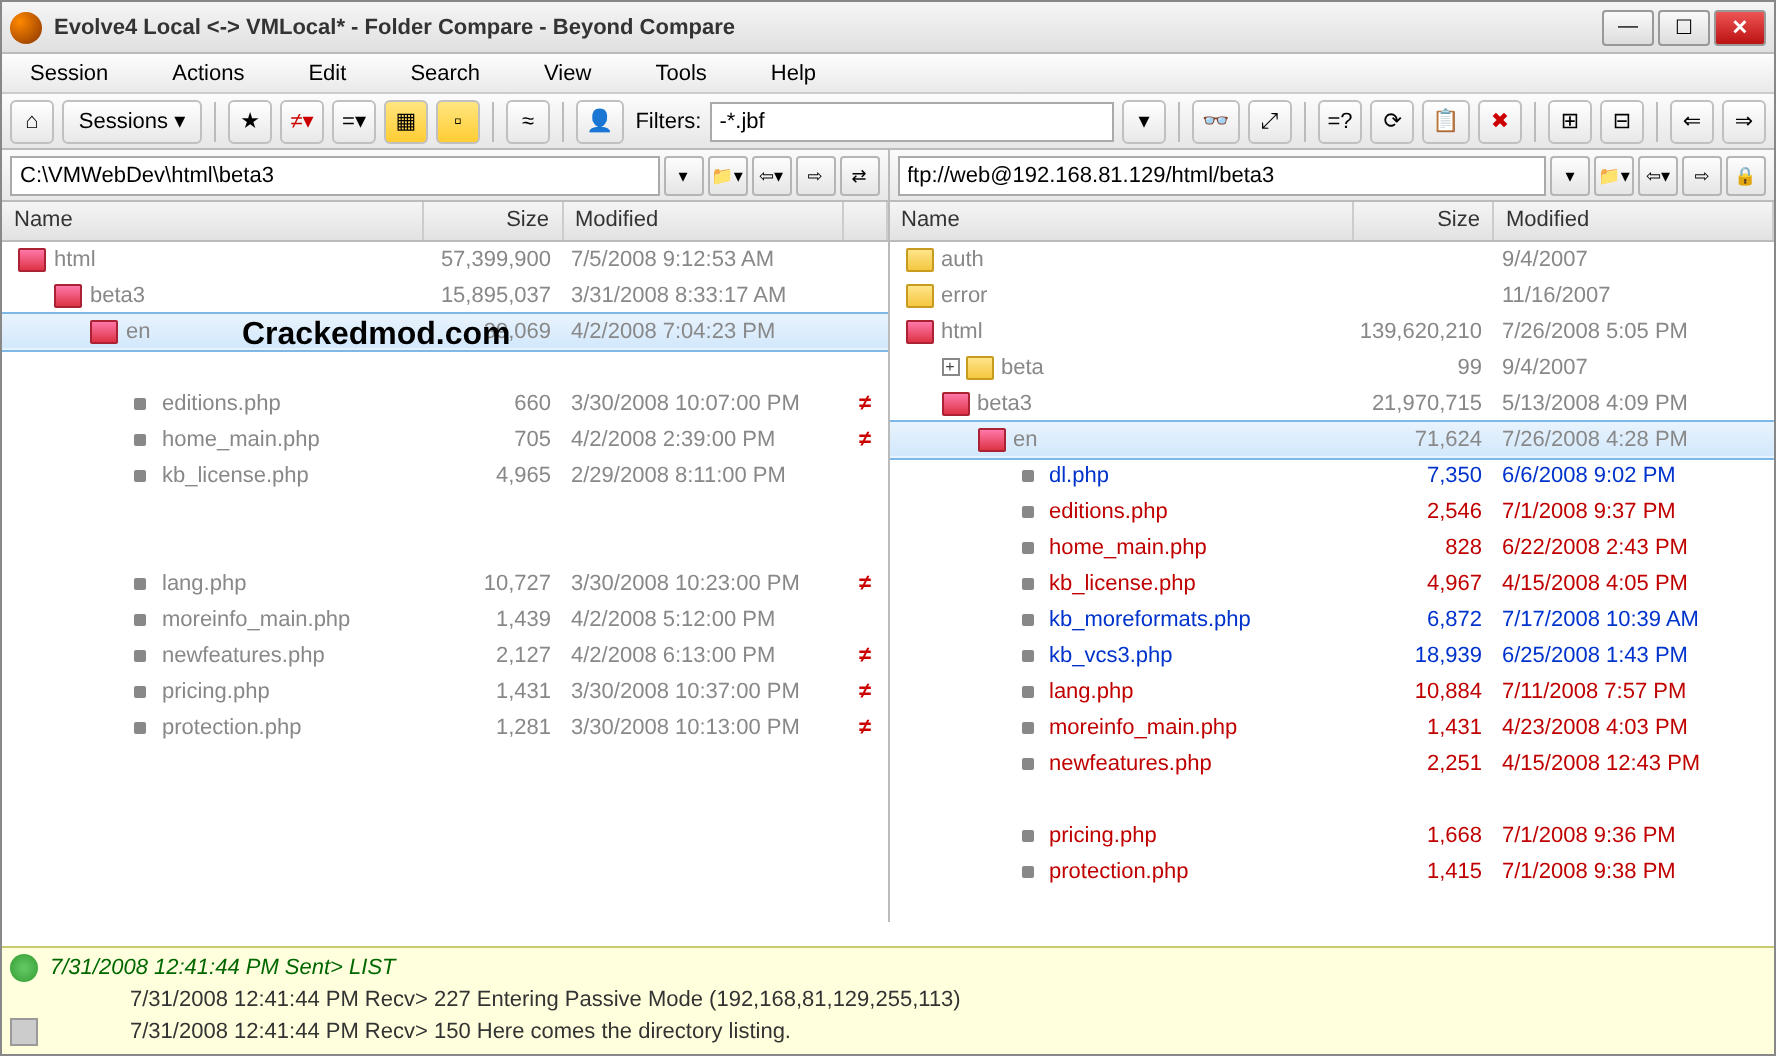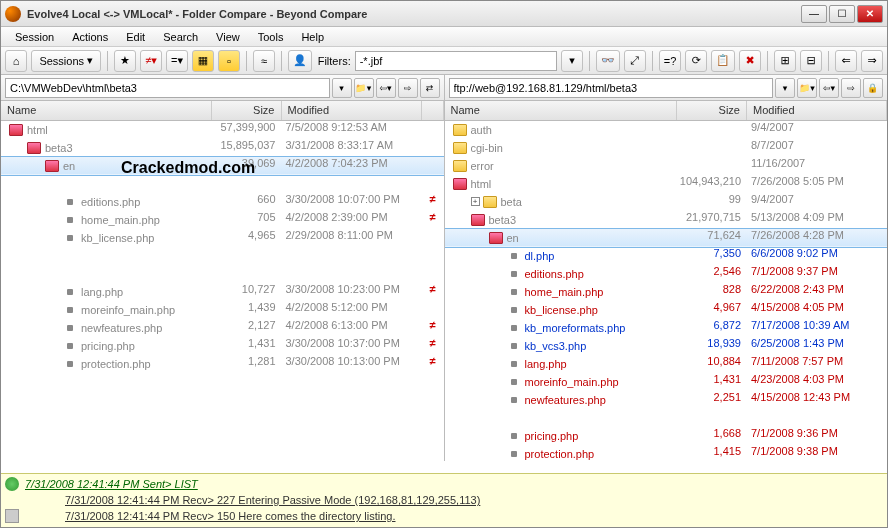--- a/index.html
+++ b/index.html
@@ -5,21 +5,21 @@
 * { margin: 0; padding: 0; box-sizing: border-box; font-family: "Segoe UI", Tahoma, sans-serif; font-size: 11px; }
 body { background: #fff; width: 888px; height: 528px; overflow: hidden; border: 1px solid #888; position: relative; }
 
 .titlebar { height: 26px; background: linear-gradient(#f5f5f5,#e0e0e0); display: flex; align-items: center; padding: 0 4px; border-bottom: 1px solid #bbb; }
 .titlebar .app-icon { width: 16px; height: 16px; background: radial-gradient(circle at 30% 30%, #ff8800, #883300); border-radius: 50%; margin-right: 6px; }
 .titlebar .title { font-weight: bold; color: #333; flex: 1; }
 .winbtns { display: flex; gap: 2px; }
 .winbtn { width: 26px; height: 18px; border: 1px solid #999; background: linear-gradient(#fafafa,#ddd); border-radius: 2px; display:flex; align-items:center; justify-content:center; font-size:10px; }
 .winbtn.close { background: linear-gradient(#e55,#b11); color:#fff; font-weight:bold; }
 
-.menubar { height: 20px; background: linear-gradient(#fdfdfd,#eaeaea); display: flex; align-items: center; padding: 0 6px; border-bottom: 1px solid #ccc; gap: 2px; }
+.menubar { height: 20px; background: linear-gradient(#fdfdfd,#eaeaea); display: flex; align-items: center; padding: 0 6px; border-bottom: 1px solid #ccc; gap: 16px; }
 .menubar span { padding: 2px 8px; cursor: default; }
 
 .toolbar { height: 28px; background: linear-gradient(#fcfcfc,#e6e6e6); display: flex; align-items: center; padding: 0 4px; border-bottom: 1px solid #bbb; gap: 4px; }
 .tbtn { height: 22px; min-width: 22px; padding: 0 4px; border: 1px solid #c0c0c0; background: linear-gradient(#fff,#e8e8e8); border-radius: 3px; display:flex; align-items:center; justify-content:center; font-size: 11px; }
 .tbtn.yellow { background: linear-gradient(#ffe680,#ffcc33); }
 .sep { width:1px; height:20px; background:#bbb; margin:0 2px; }
 .filter-label { margin-left:2px; }
 .filter-input { flex:1; border:1px solid #aaa; height:20px; padding:0 4px; background:#fff; }
 
 .pathsrow { height: 26px; display:flex; border-bottom:1px solid #bbb; }
@@ -32,21 +32,21 @@
 .pane { flex:1; border-right:1px solid #bbb; display:flex; flex-direction:column; overflow:hidden; }
 .pane:last-child { border-right:none; }
 .colhead { height:20px; display:flex; background:linear-gradient(#f5f5f5,#e2e2e2); border-bottom:1px solid #bbb; }
 .colhead .c { border-right:1px solid #ccc; padding:3px 6px; color:#333; }
 .c-name { flex:1; }
 .c-size { width:70px; text-align:right; }
 .c-mod { width:140px; }
 .c-diff { width:22px; }
 
 .tree { flex:1; overflow:auto; background:#fff; }
-.row { display:flex; height:18px; border-bottom:1px dotted transparent; }
+.row { display:flex; align-items:center; height:18px; border-bottom:1px dotted transparent; }
 .row.sel { background: linear-gradient(#e9f3fd,#d2e8fc); outline:1px solid #7db8e8; }
 .cell-name { flex:1; display:flex; align-items:center; overflow:hidden; white-space:nowrap; }
 .cell-size { width:70px; text-align:right; padding-right:6px; }
 .cell-mod { width:140px; padding-left:4px; }
 .cell-diff { width:22px; text-align:center; font-weight:bold; }
 .indent { display:inline-block; }
 .fold-icon { width:14px; height:12px; background:linear-gradient(#ffe48a,#f5c740); border:1px solid #c99a20; border-radius:1px; margin-right:4px; flex-shrink:0; }
 .fold-icon.red { background:linear-gradient(#f7a,#d34); border-color:#a23; }
 .file-dot { width:6px; height:6px; background:#888; margin:0 8px 0 4px; flex-shrink:0; border-radius:1px;}
 .gray { color:#888; }
@@ -54,21 +54,21 @@
 .red { color:#c00000; }
 .diffmark { color:#c00; }
 
 .plus { width:9px; height:9px; border:1px solid #888; background:#fff; display:inline-flex; align-items:center; justify-content:center; font-size:8px; line-height:8px; margin-right:3px; color:#444;}
 
 .bottombar { position:absolute; bottom:0; left:0; right:0; height:54px; background:#ffffdd; border-top:1px solid #c9c96e; padding:2px 4px; }
 .logrow { display:flex; align-items:center; height:16px; gap:6px; }
 .logicon { width:14px; height:14px; }
 .logicon.g { background: radial-gradient(circle,#6c6,#393); border-radius:50%; }
 .logicon.d { background:#ccc; border:1px solid #999; }
-.logtxt { color:#060; font-style:italic;text-decoration:underline; }
+.logtxt { color:#060; font-style:italic; }
 .logtxt.nb { color:#333; font-style:normal;margin-left:40px; }
 
 .watermark { position:absolute; top:158px; left:120px; font-size:16px; font-weight:bold; color:#000; z-index:50; pointer-events:none;}
 </style>
 </head>
 <body>
 
 <div class="titlebar">
   <div class="app-icon"></div>
   <div class="title">Evolve4  Local &lt;-&gt; VMLocal* - Folder Compare - Beyond Compare</div>
@@ -298,41 +298,32 @@
             <span class="fold-icon"></span>
             <span>auth</span>
           </div>
           <div class="cell-size gray"></div>
           <div class="cell-mod gray">9/4/2007</div>
         </div>
         <div class="row">
           <div class="cell-name gray">
             <span class="indent" style="width: 8px;"></span>
             <span class="fold-icon"></span>
-            <span>cgi-bin</span>
-          </div>
-          <div class="cell-size gray"></div>
-          <div class="cell-mod gray">8/7/2007</div>
-        </div>
-        <div class="row">
-          <div class="cell-name gray">
-            <span class="indent" style="width: 8px;"></span>
-            <span class="fold-icon"></span>
             <span>error</span>
           </div>
           <div class="cell-size gray"></div>
           <div class="cell-mod gray">11/16/2007</div>
         </div>
         <div class="row">
           <div class="cell-name gray">
             <span class="indent" style="width: 8px;"></span>
             <span class="fold-icon red"></span>
             <span>html</span>
           </div>
-          <div class="cell-size gray">104,943,210</div>
+          <div class="cell-size gray">139,620,210</div>
           <div class="cell-mod gray">7/26/2008 5:05 PM</div>
         </div>
         <div class="row">
           <div class="cell-name gray">
             <span class="indent" style="width: 26px;"></span>
             <span class="plus">+</span>
             <span class="fold-icon"></span>
             <span>beta</span>
           </div>
           <div class="cell-size gray">99</div>

